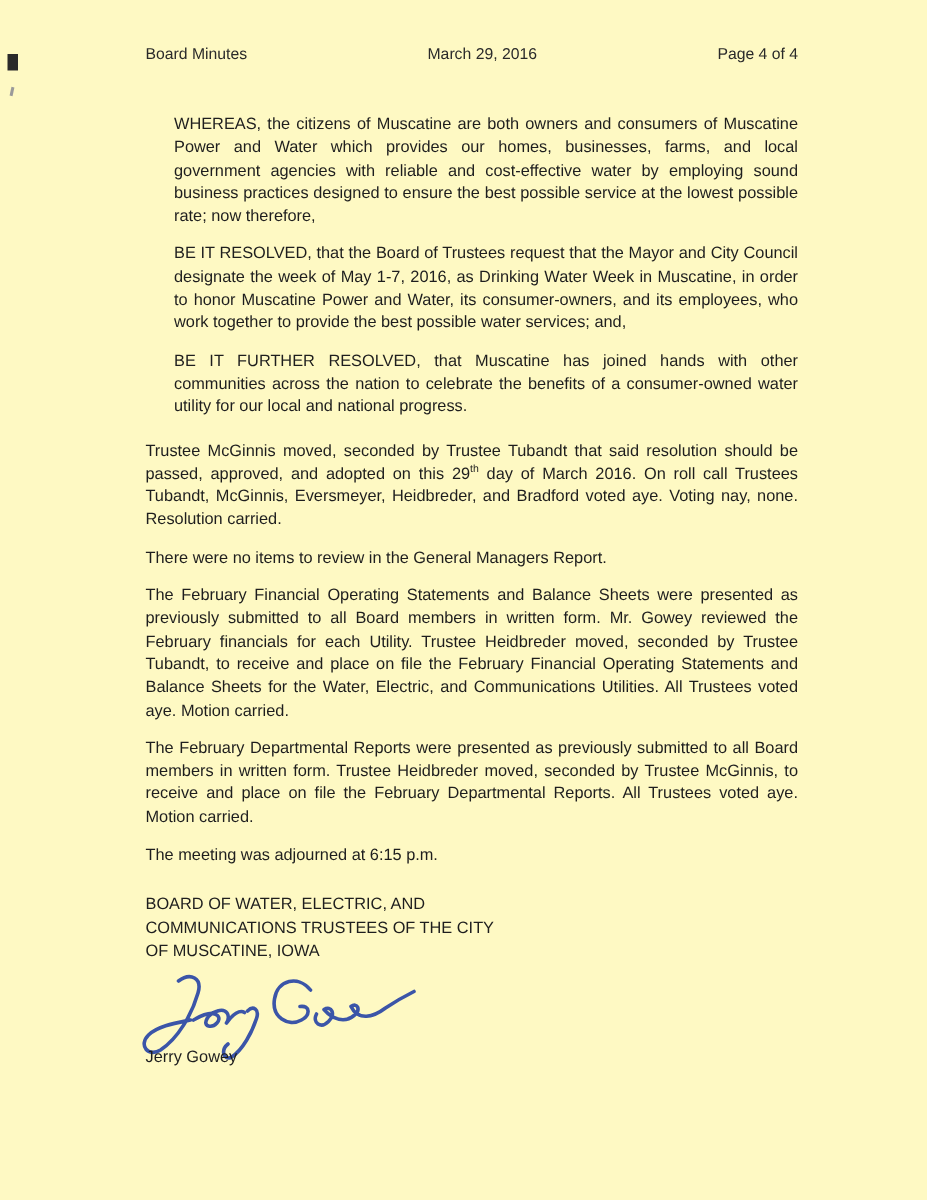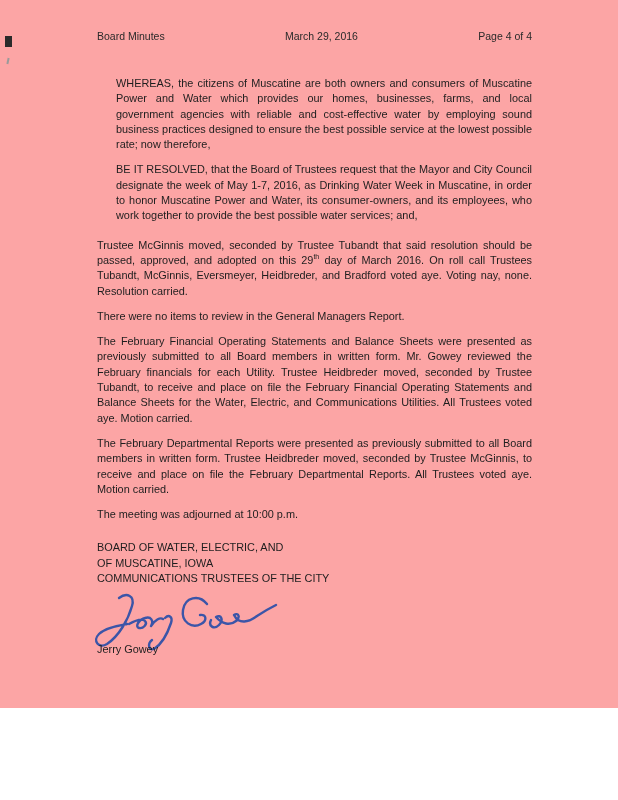--- a/index.html
+++ b/index.html
@@ -3,22 +3,22 @@
 <meta charset="utf-8">
 <style>
   html, body {
     margin: 0;
     padding: 0;
     background: #ffffff;
   }
   .page {
     position: relative;
     width: 618px;
-    height: 708px;
-    background: #fca5a5;
+    height: 800px;
+    background: #fef9c3;
     font-family: "Liberation Sans", sans-serif;
     color: #1c1c1c;
     box-sizing: border-box;
     overflow: hidden;
   }
   .scan-artifact-1 {
     position: absolute;
     left: 5px;
     top: 36px;
     width: 7px;
@@ -89,33 +89,34 @@
 
     <div class="header">
       <span>Board Minutes</span>
       <span>March 29, 2016</span>
       <span>Page 4 of 4</span>
     </div>
 
     <div class="resolution">
       <p class="para">WHEREAS, the citizens of Muscatine are both owners and consumers of Muscatine Power and Water which provides our homes, businesses, farms, and local government agencies with reliable and cost-effective water by employing sound business practices designed to ensure the best possible service at the lowest possible rate; now therefore,</p>
       <p class="para">BE IT RESOLVED, that the Board of Trustees request that the Mayor and City Council designate the week of May 1-7, 2016, as Drinking Water Week in Muscatine, in order to honor Muscatine Power and Water, its consumer-owners, and its employees, who work together to provide the best possible water services; and,</p>
+      <p class="para">BE IT FURTHER RESOLVED, that Muscatine has joined hands with other communities across the nation to celebrate the benefits of a consumer-owned water utility for our local and national progress.</p>
     </div>
 
     <p class="para"><span>Trustee McGinnis moved, seconded by Trustee Tubandt that said resolution should be passed, approved, and adopted on this 29</span><sup class="ordinal">th</sup><span> day of March 2016. On roll call Trustees Tubandt, McGinnis, Eversmeyer, Heidbreder, and Bradford voted aye. Voting nay, none. Resolution carried.</span></p>
 
     <p class="para">There were no items to review in the General Managers Report.</p>
     <p class="para">The February Financial Operating Statements and Balance Sheets were presented as previously submitted to all Board members in written form. Mr. Gowey reviewed the February financials for each Utility. Trustee Heidbreder moved, seconded by Trustee Tubandt, to receive and place on file the February Financial Operating Statements and Balance Sheets for the Water, Electric, and Communications Utilities. All Trustees voted aye. Motion carried.</p>
     <p class="para">The February Departmental Reports were presented as previously submitted to all Board members in written form. Trustee Heidbreder moved, seconded by Trustee McGinnis, to receive and place on file the February Departmental Reports. All Trustees voted aye. Motion carried.</p>
-    <p class="para">The meeting was adjourned at 10:00 p.m.</p>
+    <p class="para">The meeting was adjourned at 6:15 p.m.</p>
 
     <div class="signature-block">
       <div>BOARD OF WATER, ELECTRIC, AND</div>
+      <div>COMMUNICATIONS TRUSTEES OF THE CITY</div>
       <div>OF MUSCATINE, IOWA</div>
-      <div>COMMUNICATIONS TRUSTEES OF THE CITY</div>
 
       <svg class="sig-svg" width="190" height="68" viewBox="0 0 190 68">
         <g fill="none" stroke="#3b55a8" stroke-width="2.4" stroke-linecap="round" stroke-linejoin="round">
 
           <path d="M 30 10 C 38 4 46 8 43 18 C 39 32 30 48 18 56 C 10 61 3 53 10 46 C 16 40 28 38 38 36"></path>
 
           <path d="M 40 36 C 47 32 53 30 56 33 C 59 36 54 41 50 40 C 46 39 49 32 56 30 C 62 28 65 33 62 38 C 66 32 71 29 74 31"></path>
 
           <path d="M 76 30 C 80 26 84 29 82 35 C 79 44 73 56 65 61 C 60 63 58 56 63 52"></path>
 

